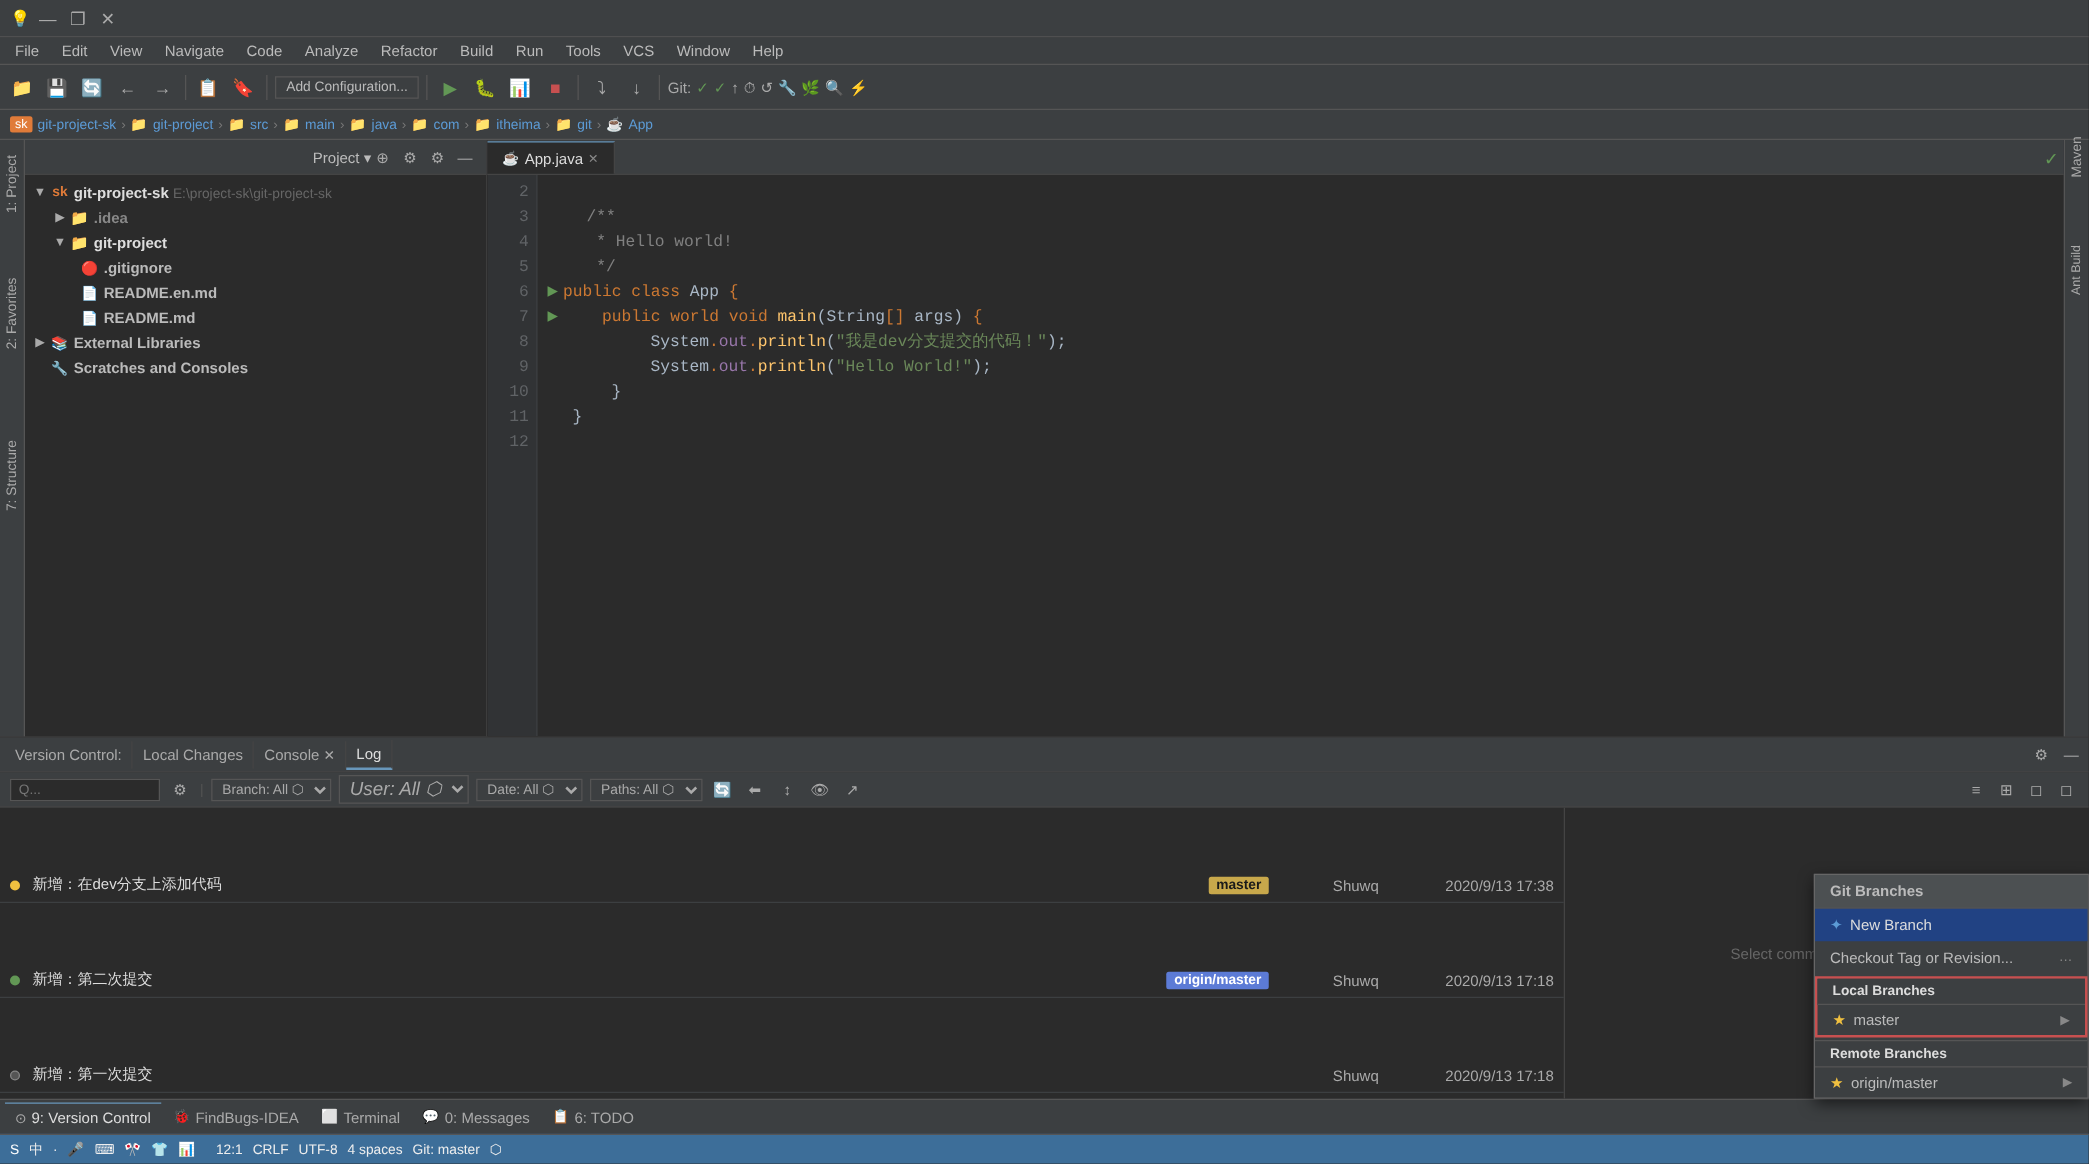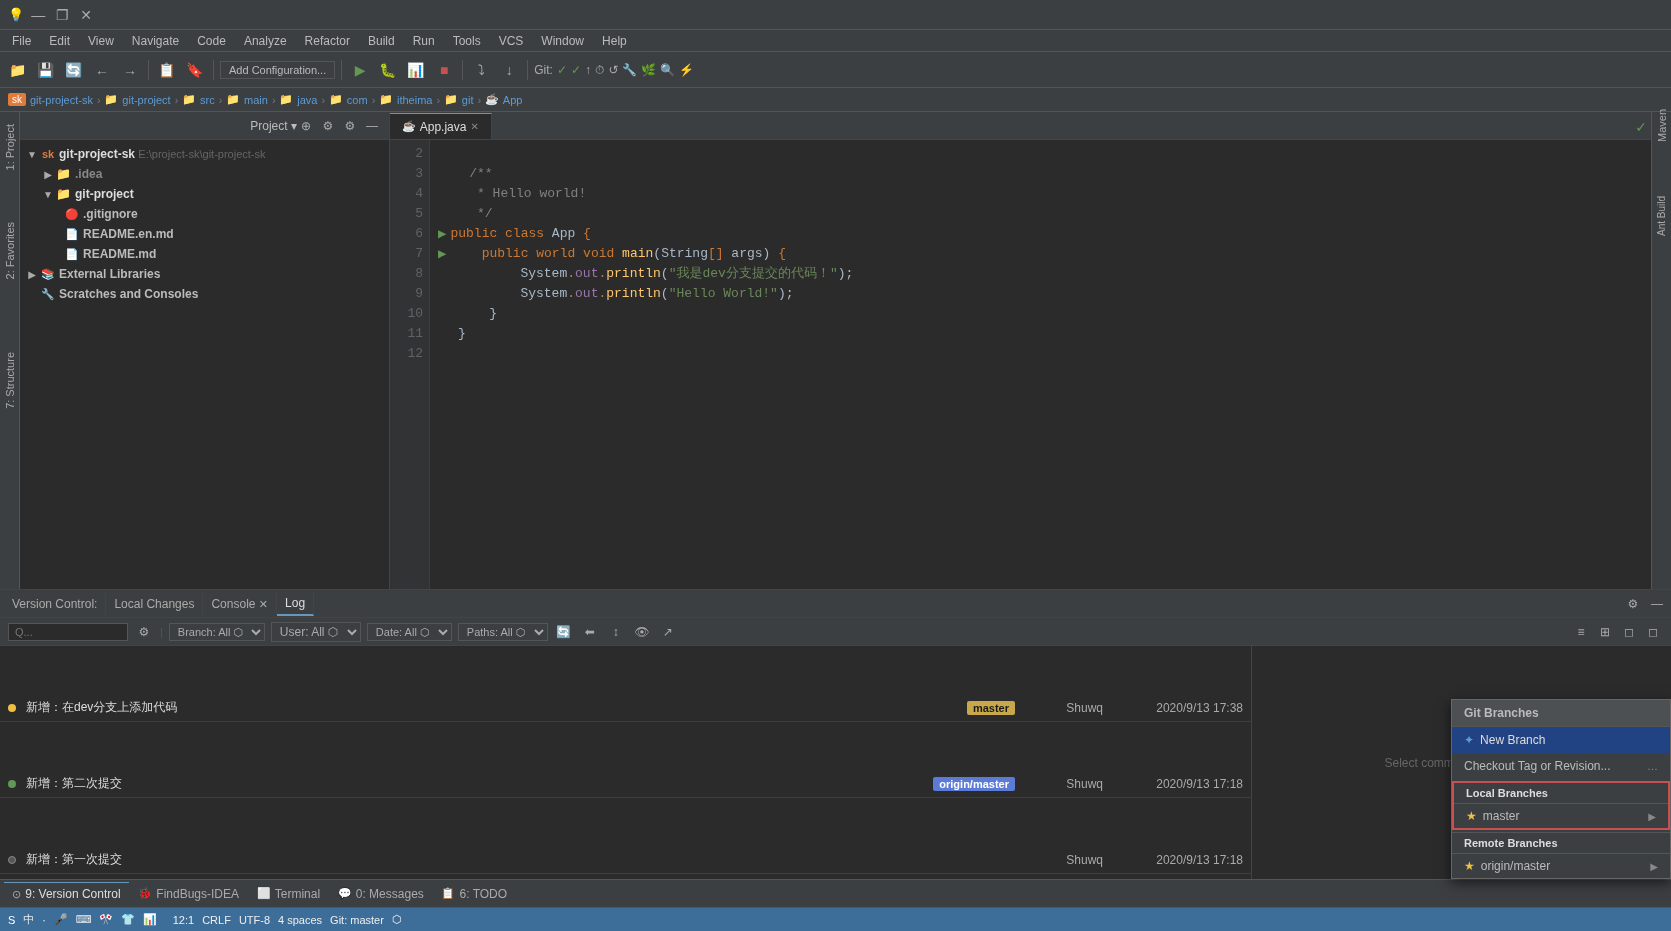--- a/index.html
+++ b/index.html
@@ -351,21 +351,21 @@
     </div>
   </div>
 
   <div id="bottom-toolbar" style="background:#3c3f41; height:28px; display:flex; align-items:center; padding:0 8px; border-bottom:1px solid #444; gap:6px;">
     <input class="bt-search" type="text" placeholder="Q..." style="background: rgb(43, 43, 43); border: 1px solid rgb(85, 85, 85); color: rgb(170, 170, 170); padding: 2px 6px; font-size: 11px; width: 120px; outline: none;">
     <div class="bt-btn">⚙</div>
     <span style="color:#555; font-size:11px;">|</span>
     <select class="bt-select" style="background:#3c3f41; border:1px solid #555; color:#aaa; font-size:11px;">
       <option>Branch: All ⬡</option>
     </select>
-    <select class="bt-select" style="background:#3c3f41; border:1px solid #555; color:#aaa; font-size:12px;">
+    <select class="bt-select" style="background:#3c3f41; border:1px solid #555; color:#aaa; font-size:15px;font-style:italic;">
       <option>User: All ⬡</option>
     </select>
     <select class="bt-select" style="background:#3c3f41; border:1px solid #555; color:#aaa; font-size:11px;">
       <option>Date: All ⬡</option>
     </select>
     <select class="bt-select" style="background:#3c3f41; border:1px solid #555; color:#aaa; font-size:11px;">
       <option>Paths: All ⬡</option>
     </select>
     <div class="bt-btn">🔄</div>
     <div class="bt-btn">⬅</div>

